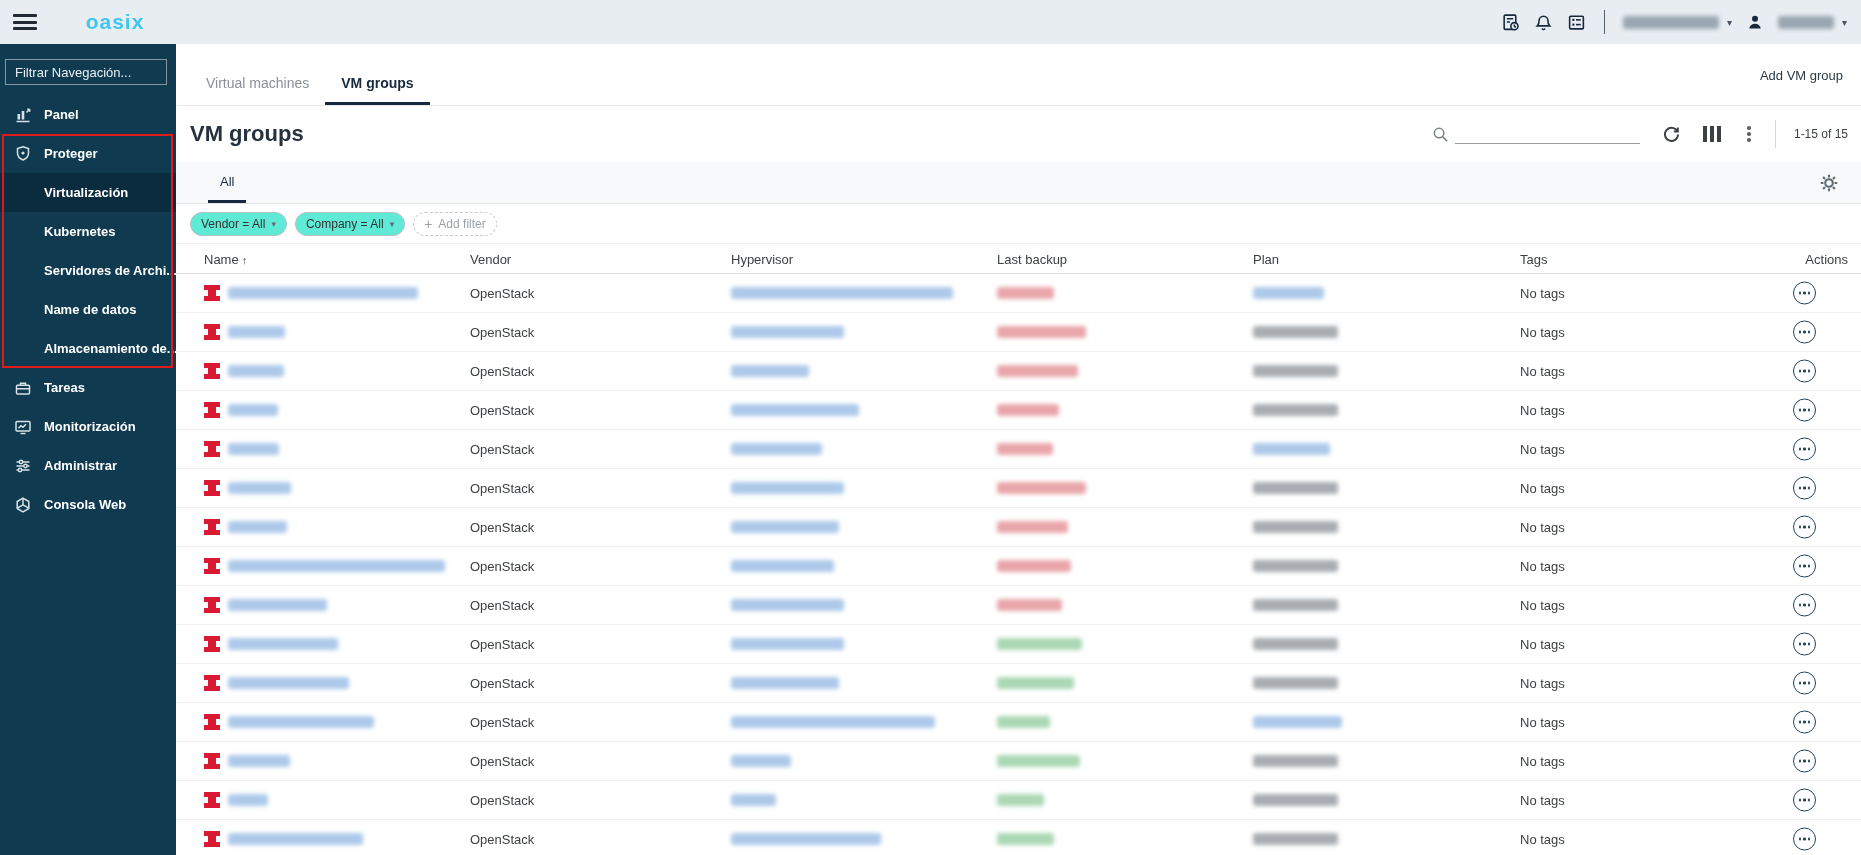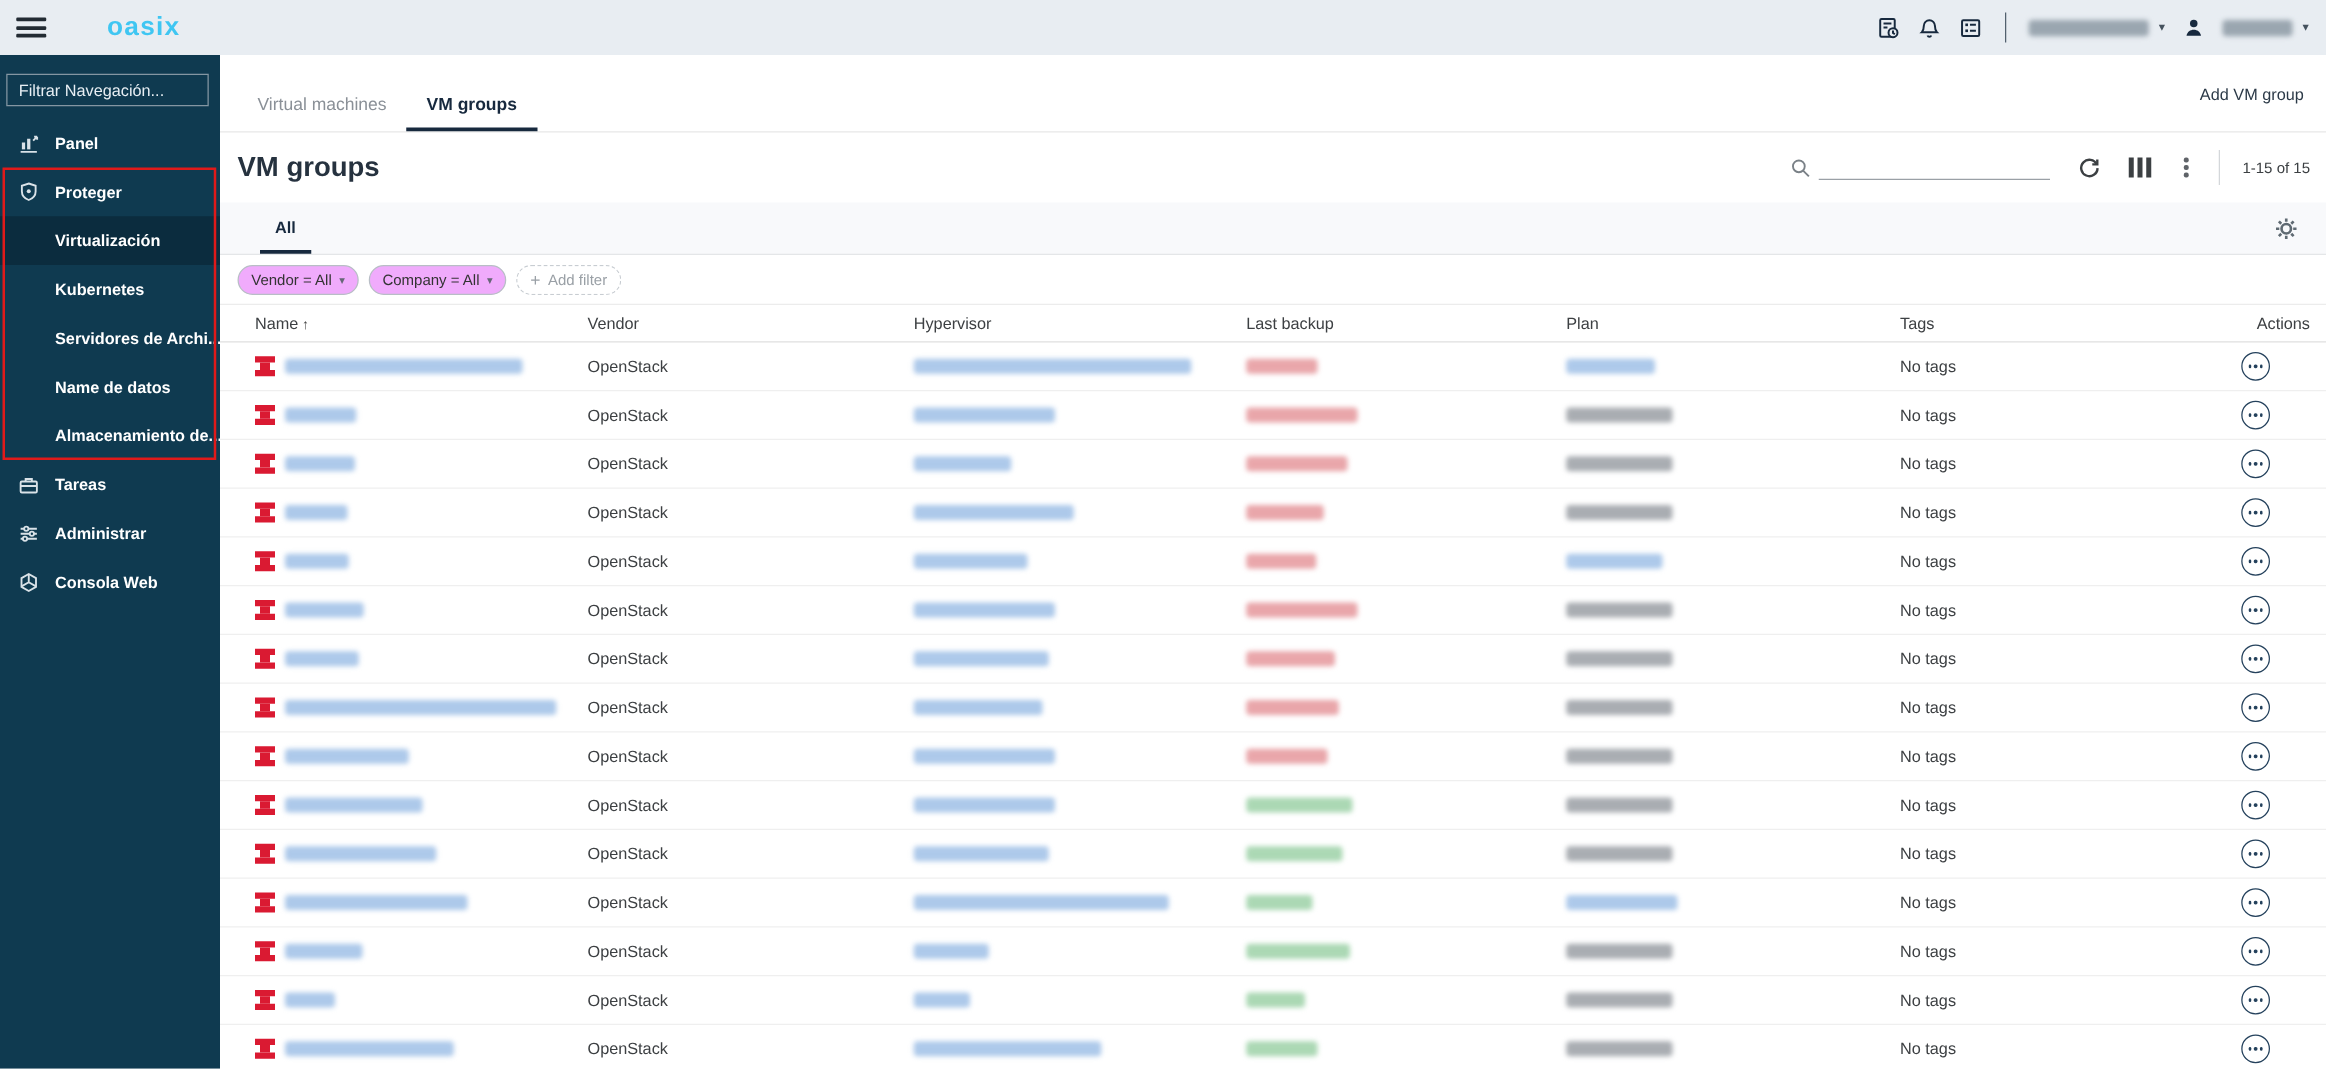--- a/index.html
+++ b/index.html
@@ -52,25 +52,25 @@
   .tsearch{width:185px;border:none;border-bottom:1px solid #9aa0a6;outline:none;font-size:13px;padding:2px 4px;margin-left:6px;background:transparent;color:#333;}
   .tico{margin-left:22px;display:flex;align-items:center;cursor:pointer;}
   .cols{gap:2.5px;}
   .cols i{width:4.5px;height:16px;background:#3c4043;display:block;}
   .kebab{flex-direction:column;gap:2.5px;padding:0 4px;}
   .kebab i{width:3.5px;height:3.5px;border-radius:50%;background:#5f6368;display:block;}
   .vdiv2{width:1px;height:28px;background:#d4d7da;margin-left:20px;}
   .pag{margin-left:18px;font-size:12px;color:#3c4043;}
 
   .view-strip{position:relative;height:42px;background:#f8f9fb;border-bottom:1px solid #e4e6e8;display:flex;align-items:flex-end;padding-left:32px;}
-  .vtab{padding:0 12px 11px 12px;font-size:13px;font-weight:bold;color:var(--accent-dark);border-bottom:3px solid var(--accent-dark);cursor:pointer;}
+  .vtab{padding:0 12px 11px 12px;font-size:13px;font-weight:normal;color:var(--accent-dark);border-bottom:3px solid var(--accent-dark);cursor:pointer;}
   .gear{position:absolute;right:22px;top:11px;cursor:pointer;display:flex;}
 
   .filter-row{height:40px;display:flex;align-items:center;padding-left:14px;gap:8px;border-bottom:1px solid #ececec;}
-  .chip{height:24px;border:1px solid #b8bec6;border-radius:12px;display:flex;align-items:center;padding:0 10px;font-size:12px;color:#333;gap:6px;cursor:pointer;background:#f0abfc;}
+  .chip{height:24px;border:1px solid #b8bec6;border-radius:12px;display:flex;align-items:center;padding:0 10px;font-size:12px;color:#333;gap:6px;cursor:pointer;background:#5eead4;}
   .chip .caret2{font-size:9px;color:#667;}
   .chip.dashed{border-style:dashed;border-color:#c8cdd2;color:#9aa0a6;background:transparent;}
   .chip .plus{font-size:14px;color:#9aa0a6;}
 
   .thead{position:relative;height:30px;border-bottom:1px solid #e0e0e0;font-size:13px;color:#3d4043;}
   .cell{position:absolute;top:50%;transform:translateY(-50%);white-space:nowrap;}
   .thead .cell{cursor:pointer;}
   .sort{font-size:11px;margin-left:3px;color:#444;}
   .actions-h{right:13px;}
 
@@ -177,20 +177,30 @@
             <svg width="18" height="18" viewBox="0 0 18 18" fill="none" stroke="currentColor" stroke-width="1.5">
               <rect x="2.5" y="6.2" width="13" height="8.8" rx="1"></rect>
               <path d="M6.5 6.2V4.2h5v2M2.5 9.8h13"></path>
             </svg>
           </span>
           <span>Tareas</span>
         </div>
         <div class="nav-item">
           <span class="nicon">
             <svg width="18" height="18" viewBox="0 0 18 18" fill="none" stroke="currentColor" stroke-width="1.5">
+              <rect x="2" y="3.5" width="14" height="9.5" rx="1"></rect>
+              <path d="M4.5 10.2L7 7.7l2 1.5 3-3"></path>
+              <path d="M6.5 15.5h5"></path>
+            </svg>
+          </span>
+          <span>Monitorización</span>
+        </div>
+        <div class="nav-item">
+          <span class="nicon">
+            <svg width="18" height="18" viewBox="0 0 18 18" fill="none" stroke="currentColor" stroke-width="1.5">
               <path d="M2.5 5h13M2.5 9h13M2.5 13h13"></path>
               <circle cx="7" cy="5" r="1.7" fill="#0f3a50"></circle>
               <circle cx="11.5" cy="9" r="1.7" fill="#0f3a50"></circle>
               <circle cx="6" cy="13" r="1.7" fill="#0f3a50"></circle>
             </svg>
           </span>
           <span>Administrar</span>
         </div>
         <div class="nav-item">
           <span class="nicon">

